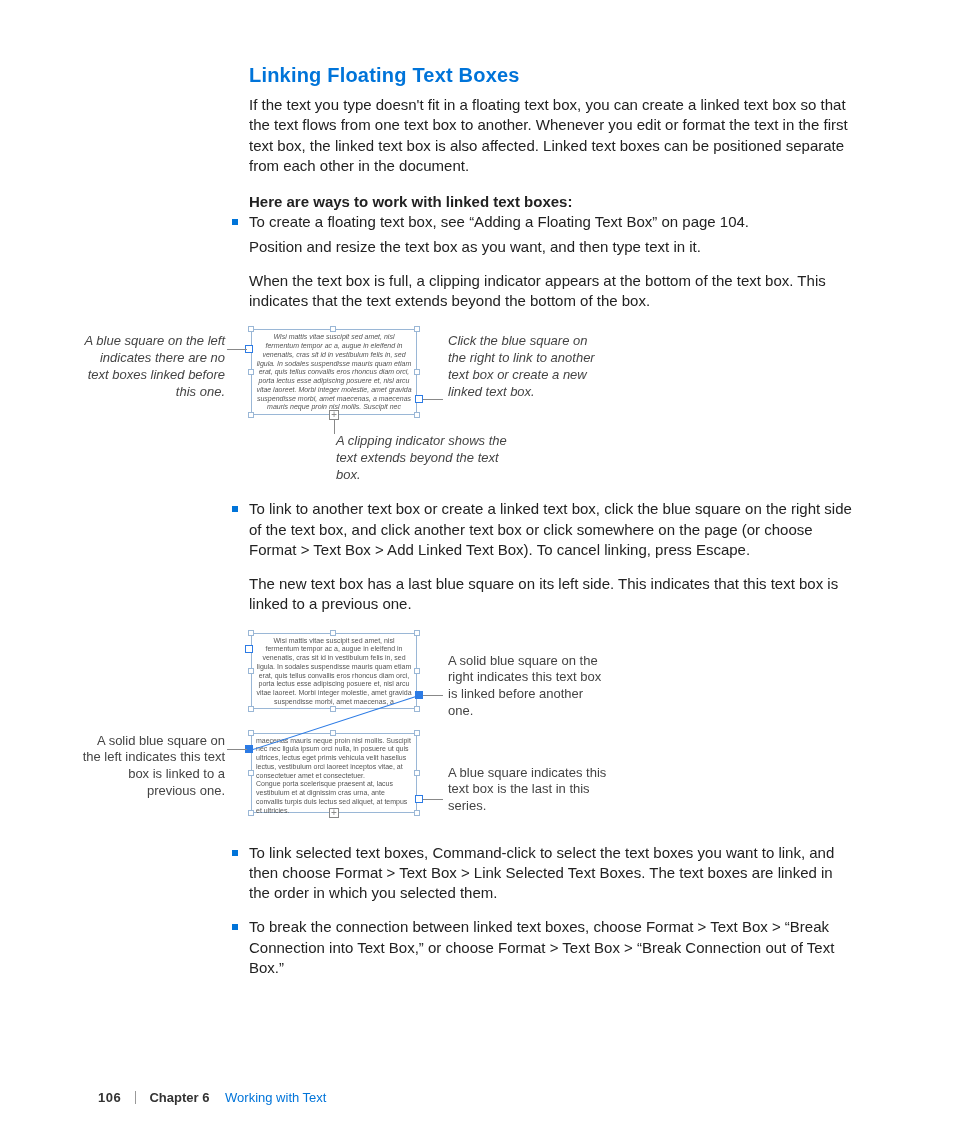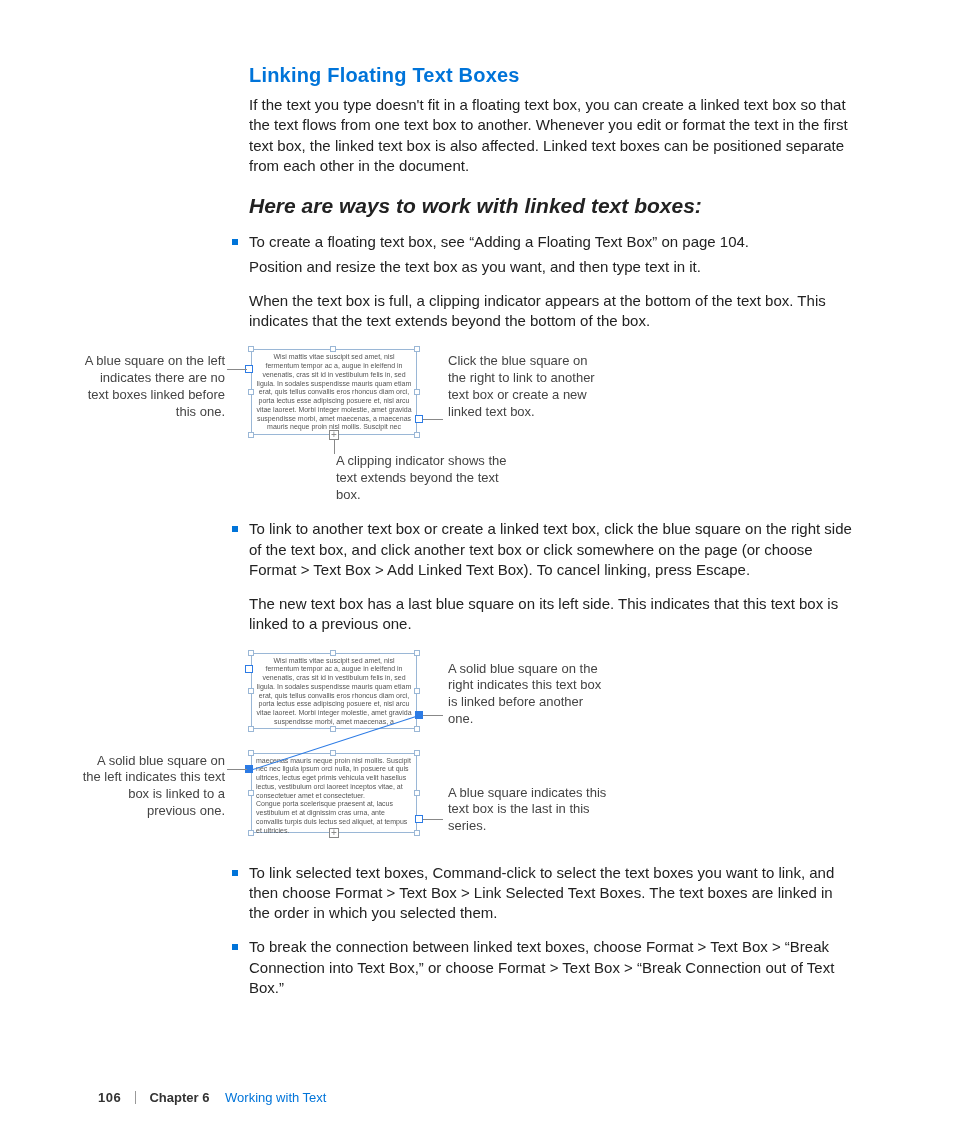--- a/index.html
+++ b/index.html
@@ -1,20 +1,20 @@
 <!DOCTYPE html>
 <html><head>
 <meta charset="utf-8">
 <style>
   html,body{margin:0;padding:0;background:#fff;font-family:"Myriad Pro","Segoe UI","Helvetica Neue",Arial,sans-serif;color:#222;font-size:15px;line-height:1.35;}
   .page{width:954px;height:1145px;position:relative;box-sizing:border-box;padding-left:45px;}
   .content{position:absolute;left:249px;top:62px;width:605px;}
   h2{color:#0074d9;font-weight:600;font-size:20px;margin:0 0 6px 0;letter-spacing:.2px;}
   p{margin:0 0 14px 0;font-size:15px;color:#222;}
-  .bold{font-weight:600;margin:16px 0 12px 0;font-size:21px;font-style:italic;}
+  .bold{font-weight:600;margin:16px 0 0 0;font-size:15px;}
   ul.bul{list-style:none;margin:0 0 0 -14px;padding:0;}
   ul.bul>li{position:relative;padding-left:14px;margin:0 0 14px 0;font-size:15px;}
   ul.bul>li::before{content:"";position:absolute;left:-3px;top:7px;width:6px;height:6px;background:#0074d9;}
   .fig{position:relative;}
   .tb{position:absolute;border:1px solid #9ab7d6;background:#fff;box-sizing:border-box;font-size:7px;line-height:1.25;color:#555;padding:3px 4px;font-family:Arial,sans-serif;}
   .handle{position:absolute;width:6px;height:6px;border:1px solid #9ab7d6;background:#fff;box-sizing:border-box;}
   .linkSq{position:absolute;width:8px;height:8px;border:1.5px solid #2c7be5;background:#fff;box-sizing:border-box;}
   .linkSq.filled{background:#2c7be5;}
   .callout{position:absolute;font-size:13px;color:#444;line-height:1.3;}
   .callout.right{text-align:left;}
@@ -40,21 +40,21 @@
     <p>If the text you type doesn't fit in a floating text box, you can create a linked text box so that the text flows from one text box to another. Whenever you edit or format the text in the first text box, the linked text box is also affected. Linked text boxes can be positioned separate from each other in the document.</p>
     <p class="bold">Here are ways to work with linked text boxes:</p>
 
     <ul class="bul">
       <li>
         <span>To create a floating text box, see “Adding a Floating Text Box” on page 104.</span>
         <p style="margin-top:4px">Position and resize the text box as you want, and then type text in it.</p>
         <p>When the text box is full, a clipping indicator appears at the bottom of the text box. This indicates that the text extends beyond the bottom of the box.</p>
 
         
-        <div class="fig" style="height:160px;margin-left:-150px;margin-top:6px;margin-bottom:12px;width:740px;">
+        <div class="fig" style="height:160px;margin-left:-150px;margin-top:6px;margin-bottom:12px;width:740px;font-style:italic;">
           <div class="tb" style="left:152px;top:4px;width:166px;height:86px;">
             <div style="text-align:center;">Wisi mattis vitae suscipit sed amet, nisl fermentum tempor ac a, augue in eleifend in venenatis, cras sit id in vestibulum felis in, sed ligula. In sodales suspendisse mauris quam etiam erat, quis tellus convallis eros rhoncus diam orci, porta lectus esse adipiscing posuere et, nisl arcu vitae laoreet. Morbi integer molestie, amet gravida suspendisse morbi, amet maecenas, a maecenas mauris neque proin nisl mollis. Suscipit nec</div>
           </div>
 
           <div class="handle" style="left:149px;top:1px"></div>
           <div class="handle" style="left:231px;top:1px"></div>
           <div class="handle" style="left:315px;top:1px"></div>
           <div class="handle" style="left:149px;top:44px"></div>
           <div class="handle" style="left:315px;top:44px"></div>
           <div class="handle" style="left:149px;top:87px"></div>
@@ -110,21 +110,21 @@
           <div class="linkSq filled" style="left:146px;top:116px"></div>
           <div class="linkSq" style="left:316px;top:166px"></div>
           <div class="clip" style="left:230px;top:179px"></div>
 
           <div class="link-line" style="left:154px;top:120px;width:173px;transform:rotate(-18deg);"></div>
 
           <div class="leader" style="left:324px;top:66px;width:20px"></div>
           <div class="leader" style="left:128px;top:120px;width:20px"></div>
           <div class="leader" style="left:324px;top:170px;width:20px"></div>
 
-          <div class="callout right" style="left:349px;top:12px;width:160px">A solid blue square on the right indicates this text box is linked before another one.</div>
+          <div class="callout right" style="left:349px;top:24px;width:160px">A solid blue square on the right indicates this text box is linked before another one.</div>
           <div class="callout left" style="left:-20px;top:104px;width:146px">A solid blue square on the left indicates this text box is linked to a previous one.</div>
           <div class="callout right" style="left:349px;top:136px;width:160px">A blue square indicates this text box is the last in this series.</div>
         </div>
       </li>
 
       <li><span>To link selected text boxes, Command-click to select the text boxes you want to link, and then choose Format &gt; Text Box &gt; Link Selected Text Boxes. The text boxes are linked in the order in which you selected them.</span></li>
       <li><span>To break the connection between linked text boxes, choose Format &gt; Text Box &gt; “Break Connection into Text Box,” or choose Format &gt; Text Box &gt; “Break Connection out of Text Box.”</span></li>
     </ul>
   </div>
 

